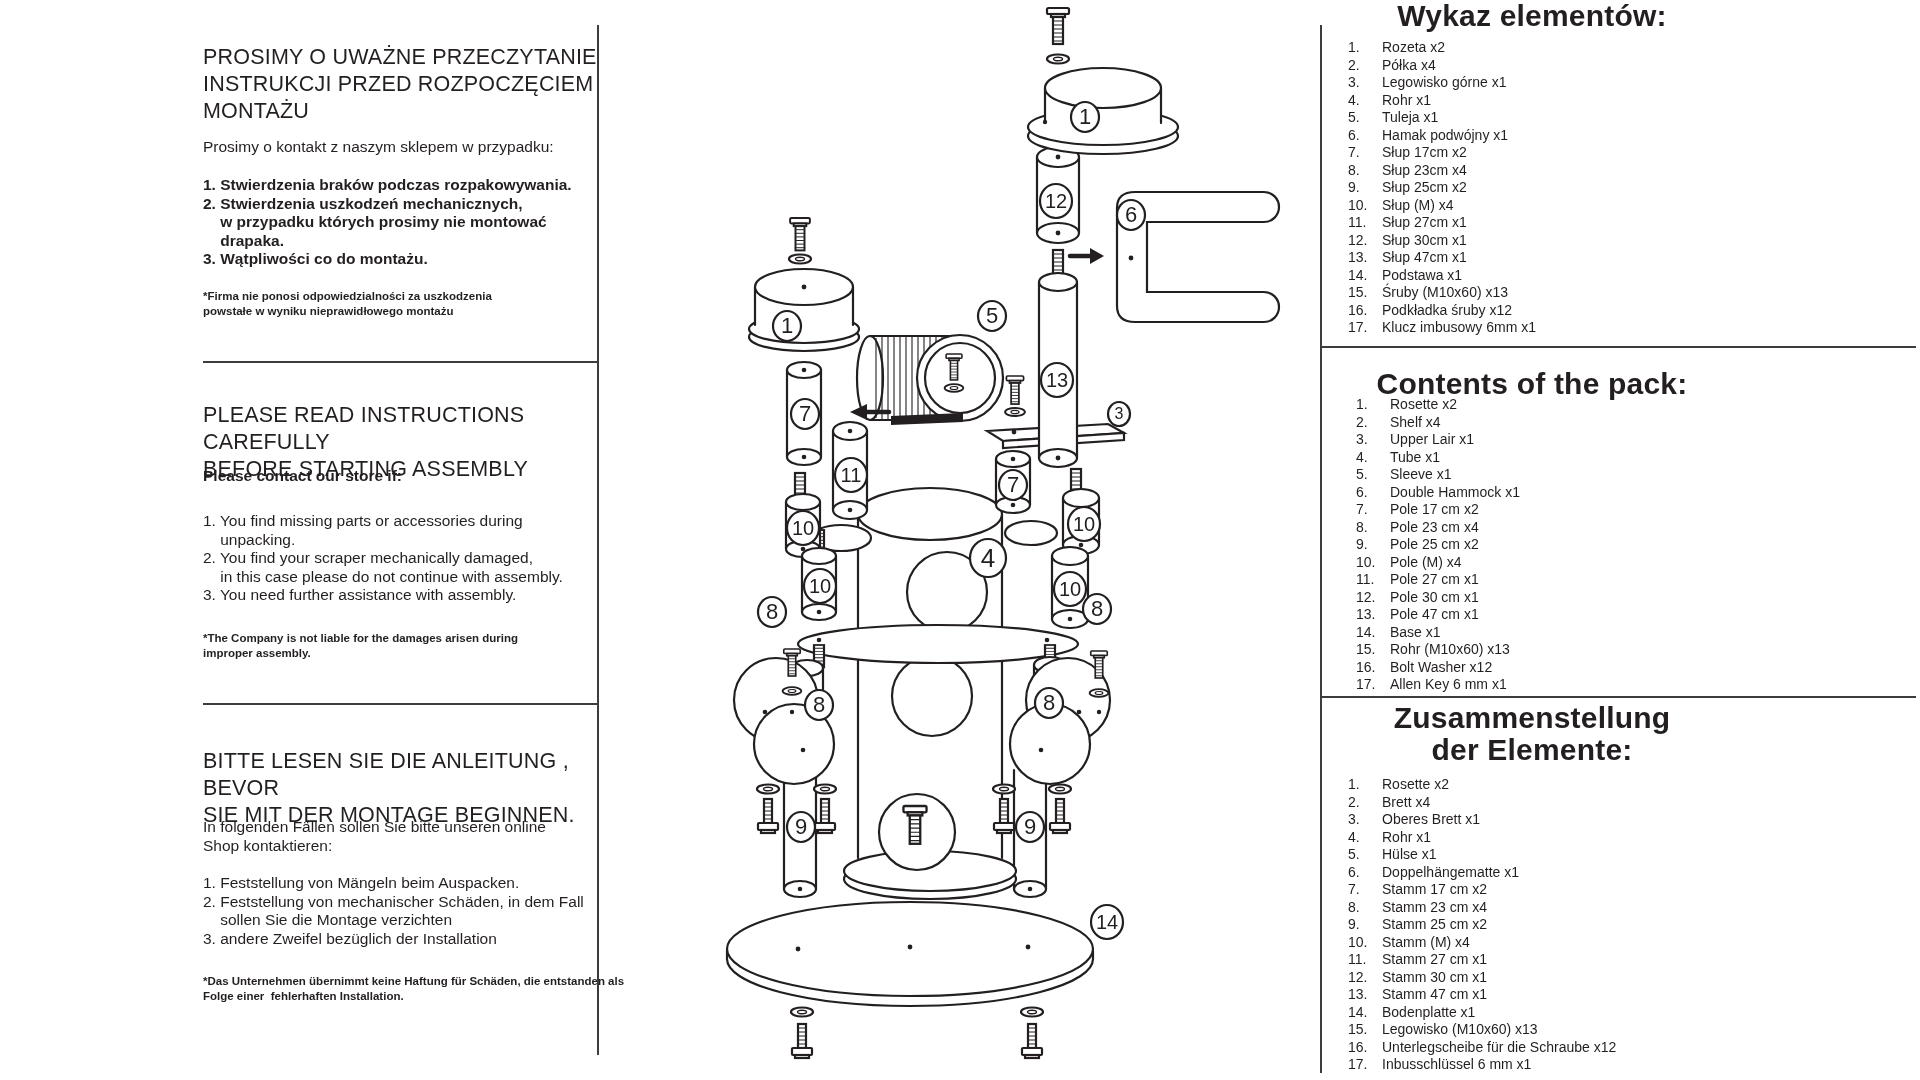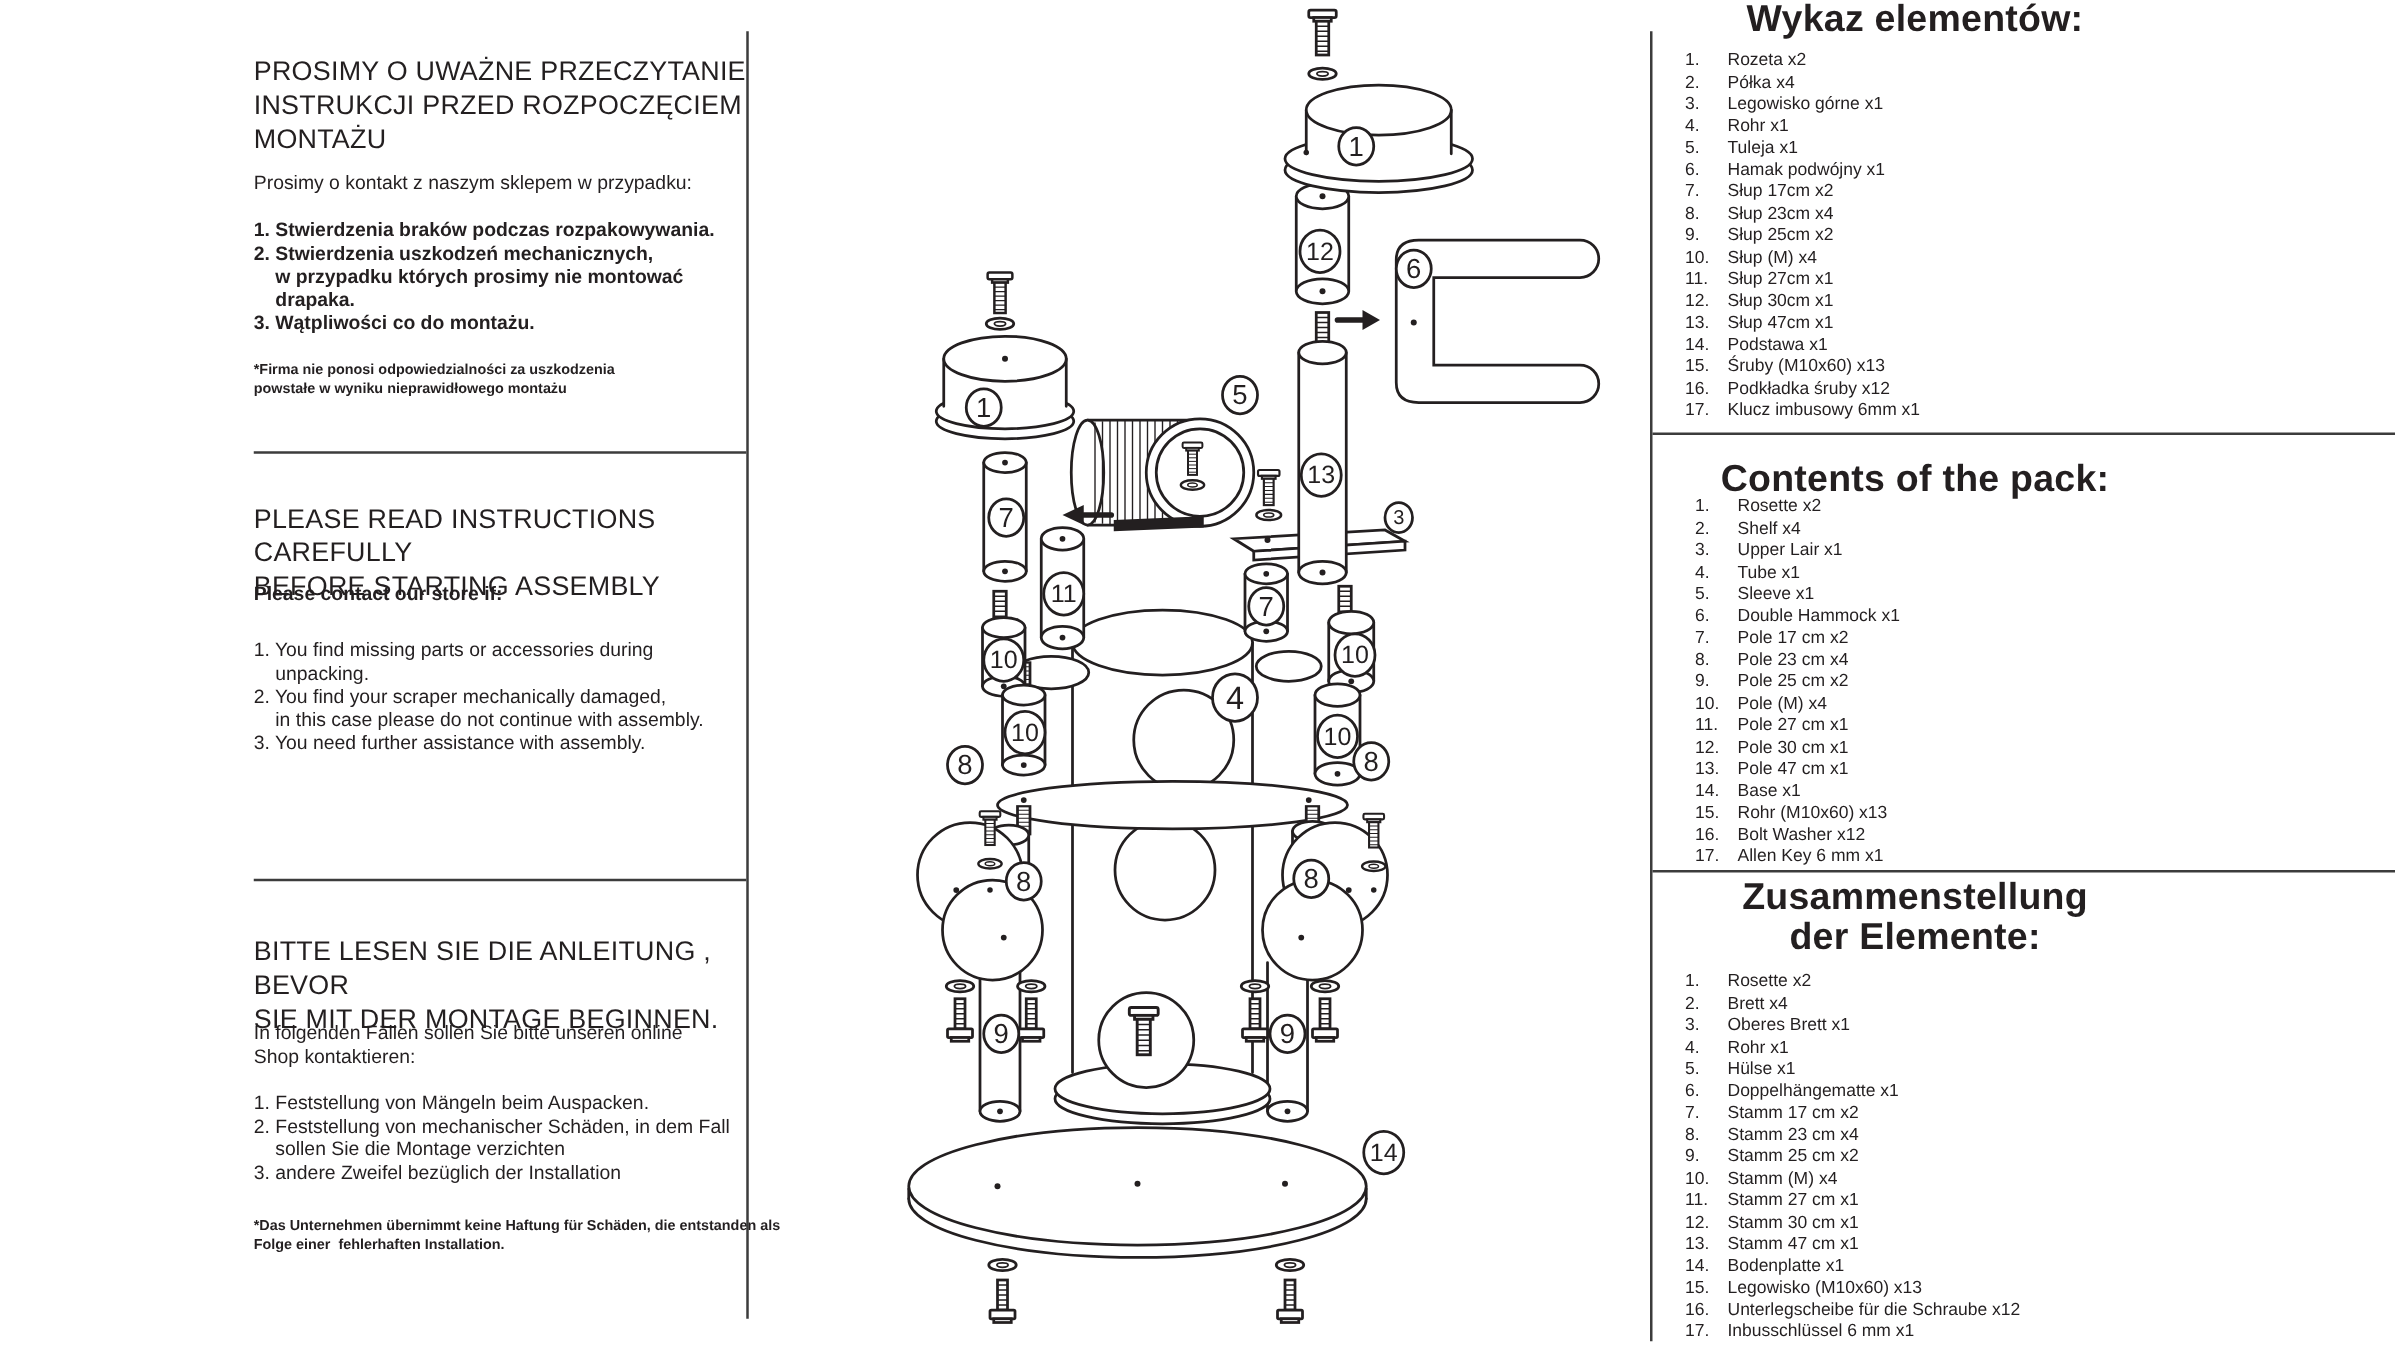--- a/index.html
+++ b/index.html
@@ -56,20 +56,22 @@
   <div class="abs lhead pre" style="left:203px;top:402px;width:420px;">PLEASE READ INSTRUCTIONS CAREFULLY
 BEFORE STARTING ASSEMBLY</div>
   <div class="abs lintro pre" style="left:203px;top:466px;width:396px;font-weight:bold;">Please contact our store if:</div>
   <div class="abs" style="left:203px;top:512px;width:420px;">
       <div class="litem pre">1. You find missing parts or accessories during
     unpacking.</div>
       <div class="litem pre">2. You find your scraper mechanically damaged,
     in this case please do not continue with assembly.</div>
       <div class="litem pre">3. You need further assistance with assembly.</div>
     </div>
+  <div class="abs lfoot pre" style="left:203px;top:631px;width:420px;">*The Company is not liable for the damages arisen during
+improper assembly.</div>
 
   <div class="abs hdiv" style="left:203px;top:703px;width:394px;"></div>
 
   <div class="abs lintro pre" style="left:203px;top:817px;width:420px;">In folgenden Fällen sollen Sie bitte unseren online
 Shop kontaktieren:</div>
   <div class="abs lhead pre" style="left:203px;top:748px;width:420px;">BITTE LESEN SIE DIE ANLEITUNG , BEVOR
 SIE MIT DER MONTAGE BEGINNEN.</div>
   <div class="abs" style="left:203px;top:874px;width:430px;">
       <div class="litem pre">1. Feststellung von Mängeln beim Auspacken.</div>
       <div class="litem pre">2. Feststellung von mechanischer Schäden, in dem Fall

